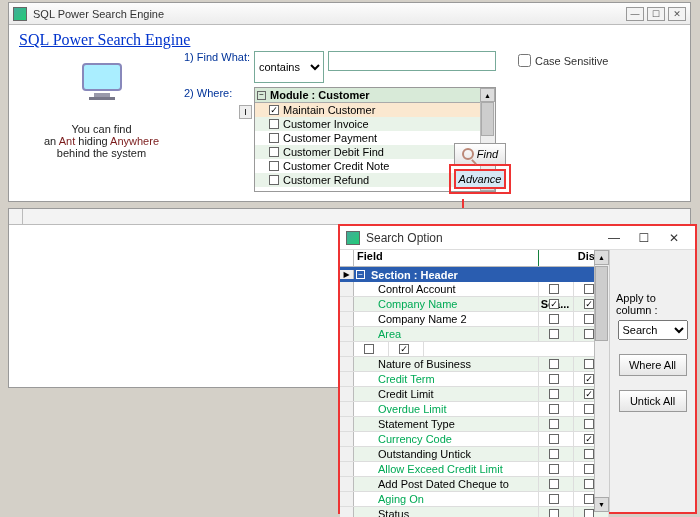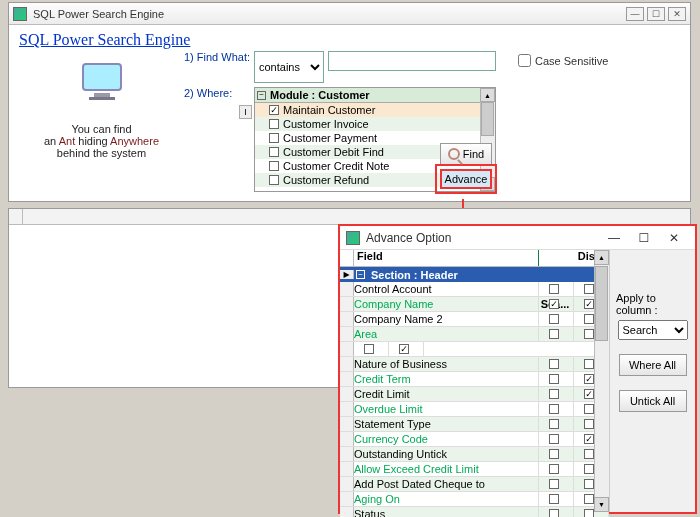--- a/index.html
+++ b/index.html
@@ -45,21 +45,21 @@
   .tree-item{display:flex;align-items:center;padding:0 2px 0 14px;height:14px;}
   .tree-item.alt{background:#e9f3e9;}
   .tree-item.sel{background:#fbe8d0;}
   .cbx{width:10px;height:10px;border:1px solid #666;margin-right:4px;display:inline-flex;align-items:center;justify-content:center;font-size:9px;background:#fff;}
   .tree-box .scrollbar{position:absolute;right:0;top:0;bottom:0;width:15px;background:#eee;border-left:1px solid #bbb;}
   .tree-box .thumb{position:absolute;right:1px;top:14px;width:13px;height:34px;background:#cdcdcd;border:1px solid #aaa;}
   .tree-box .arrow-btn{position:absolute;right:0;width:15px;height:14px;background:#ddd;border:1px solid #aaa;display:flex;align-items:center;justify-content:center;font-size:7px;}
   .arrow-top{top:0;} .arrow-bot{bottom:0;}
   .row-marker{position:absolute;left:-15px;top:18px;width:13px;height:14px;border:1px solid #aaa;background:#eee;display:flex;align-items:center;justify-content:center;font-size:9px;}
 
-  .btns{position:absolute; left:431px; top:140px;}
+  .btns{position:absolute; left:445px; top:140px;font-style:italic;}
   .find-btn{width:52px;height:22px;border:1px solid #999;background:linear-gradient(#fff,#e6e6e6);display:flex;align-items:center;justify-content:center;gap:3px;margin-bottom:4px;}
   .mag{width:12px;height:12px;border:2px solid #b87; border-radius:50%; position:relative;}
   .mag::after{content:'';position:absolute;right:-5px;bottom:-5px;width:6px;height:2px;background:#b87;transform:rotate(45deg);}
   .adv-btn{width:52px;height:20px;border:2px solid #e33;background:#d6e8f5;display:flex;align-items:center;justify-content:center;outline:2px solid #e33; outline-offset:3px;}
 
   .connector{position:absolute;border:1.5px solid #e33;pointer-events:none;}
 
   
   .blank-panel{position:absolute;left:8px;top:208px;width:683px;height:180px;background:#fff;border:1px solid #999;}
   .blank-panel .hdr{height:16px;border-bottom:1px solid #bbb;background:#f3f3f3;display:flex;}
@@ -80,21 +80,21 @@
   .gh-sea{width:35px;text-align:center;border-right:3px solid #7f1d1d;margin-top:48px;}
   .gh-dis{width:35px;text-align:center;border-right:1px solid #bbb;}
   .section-row{display:flex;background:#2a5db0;color:#fff;height:15px;align-items:center;}
   .section-row .rowhdr{width:14px;background:#eee;border-right:1px solid #bbb;display:flex;align-items:center;justify-content:center;color:#000;font-size:8px;}
   .section-row .tog{border-color:#fff;color:#fff;margin-left:2px;}
   .section-row .lbl{font-weight:bold;margin-left:2px;}
   .grid-rows{overflow:hidden;}
   .grow{display:flex;height:15px;align-items:stretch;border-bottom:1px solid #ddd;}
   .grow.alt{background:#ebf4eb;}
   .grow .rowhdr{width:14px;border-right:1px solid #bbb;background:#f1f1f1;}
-  .grow .fld{flex:1;padding-left:0;border-right:1px solid #ddd;display:flex;align-items:center;color:#0a5; }
+  .grow .fld{flex:1;padding-left:24px;border-right:1px solid #ddd;display:flex;align-items:center;color:#0a5; }
   .grow .fld.plain{color:#000;}
   .grow .cell{width:35px;border-right:1px solid #ddd;display:flex;align-items:center;justify-content:center;}
   .grid-scroll{position:absolute;right:0;top:0;bottom:0;width:15px;background:#eee;border-left:1px solid #bbb;}
   .grid-scroll .arrow-btn{position:absolute;right:0;width:15px;height:15px;background:#ddd;border:1px solid #aaa;display:flex;align-items:center;justify-content:center;font-size:7px;}
   .grid-scroll .thumb{position:absolute;right:1px;top:16px;width:13px;height:75px;background:#cdcdcd;border:1px solid #aaa;}
 
   .side-panel{width:85px;background:#f0f0f0;padding:8px 6px;display:flex;flex-direction:column;align-items:center;}
   .side-panel .lab{margin-top:34px;margin-bottom:4px;}
   .side-panel select{width:70px;height:20px;}
   .side-btn{width:68px;height:22px;margin-top:14px;border:1px solid #999;background:linear-gradient(#fff,#e6e6e6);display:flex;align-items:center;justify-content:center;}
@@ -202,21 +202,21 @@
 
 <div class="blank-panel">
   <div class="hdr">
       <div class="spacer"></div>
     </div>
 </div>
 
 <div class="dialog">
   <div class="dlg-title">
     <span class="app-icon"></span>
-    <span class="t">Advance Option</span>
+    <span class="t">Search Option</span>
     <span class="dlg-winbtn">—</span>
     <span class="dlg-winbtn">☐</span>
     <span class="dlg-winbtn">✕</span>
   </div>
   <div class="dlg-body">
     <div class="grid-area">
       <div class="grid-hdr">
         <div class="gh-row"></div>
         <div class="gh-field">Field</div>
         <div class="gh-sea">Sea...</div>

